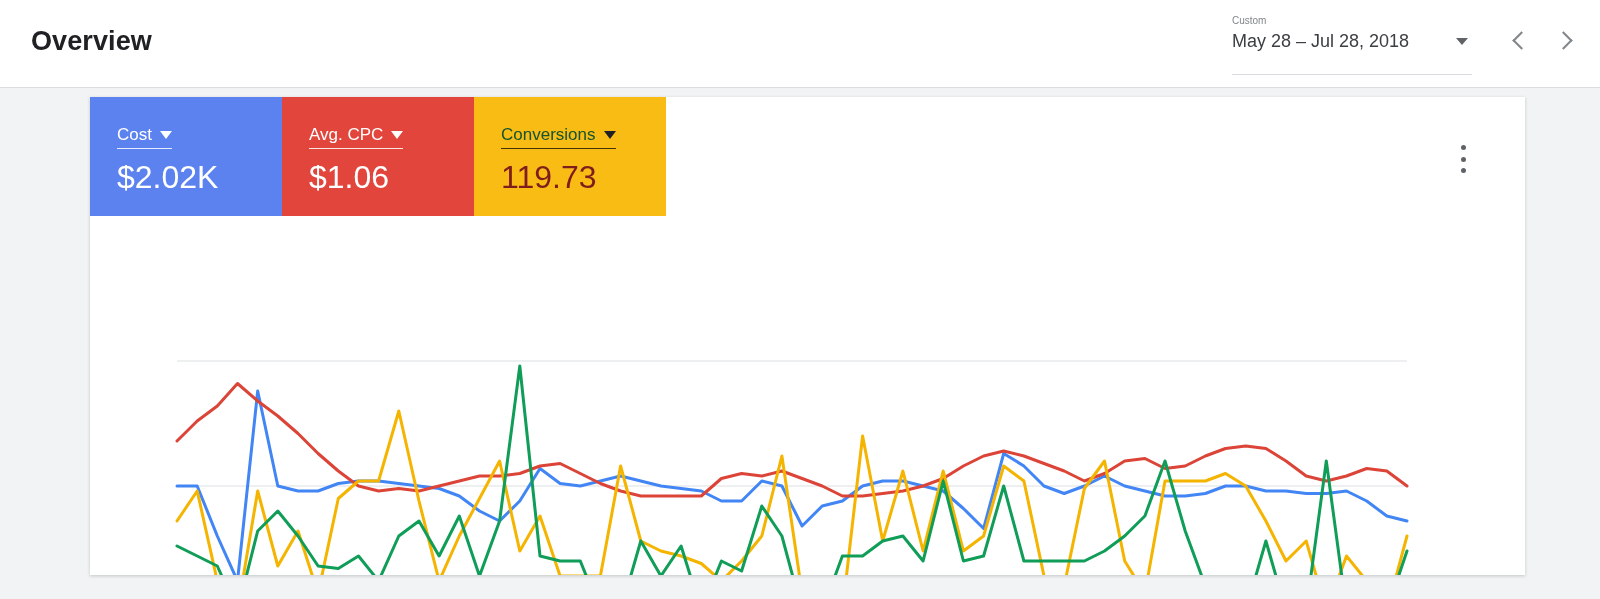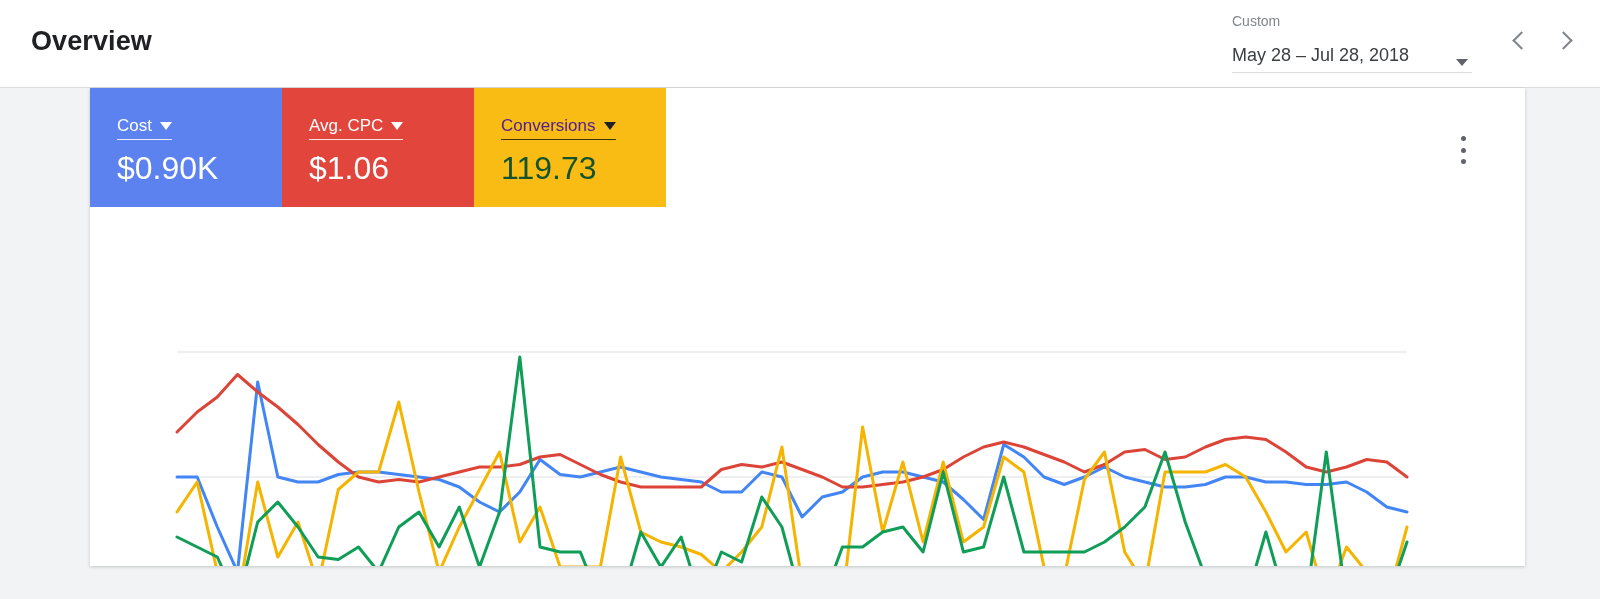--- a/index.html
+++ b/index.html
@@ -38,32 +38,32 @@
     color: #202124;
     letter-spacing: 0.1px;
   }
   .daterange {
     position: absolute;
     right: 128px;
     top: 12px;
     width: 240px;
   }
   .daterange-label {
-    font-size: 14px;
+    font-size: 10px;
     color: #80868b;
     line-height: 18px;
     height: 18px;
   }
   .daterange-row {
     display: flex;
-    align-items: flex-end;
+    align-items: center;
     justify-content: space-between;
     border-bottom: 1px solid #dadce0;
-    padding-bottom: 6px;
-    margin-top: 15px;
+    padding-bottom: 22px;
+    margin-top: 1px;
   }
   .daterange-value {
     font-size: 18px;
     color: #3c4043;
     white-space: nowrap;
   }
   .caret-down {
     width: 0; height: 0;
     border-left: 6px solid transparent;
     border-right: 6px solid transparent;
@@ -90,21 +90,21 @@
     border-top: 2px solid #80868b;
     border-right: 2px solid #80868b;
   }
   .chev.left::before { transform: rotate(-135deg); }
   .chev.right::before { transform: rotate(45deg); }
 
   
   .card {
     position: absolute;
     left: 90px;
-    top: 88px;
+    top: 97px;
     width: 1435px;
     height: 478px;
     background: #ffffff;
     box-shadow: 0 1px 3px rgba(60,64,67,0.25);
   }
 
   
   .tiles {
     position: absolute;
     left: 0; top: 0;
@@ -131,36 +131,36 @@
     gap: 8px;
     border-bottom: 1px solid rgba(255,255,255,0.85);
     padding-bottom: 3px;
   }
   .tile.conversions .tile-head { border-bottom-color: rgba(0,0,0,0.72); }
   .tile-label {
     font-size: 17px;
     color: #ffffff;
     white-space: nowrap;
   }
-  .tile.conversions .tile-label { color: #4c1d95; }
+  .tile.conversions .tile-label { color: #14532d; }
   .tile-caret {
     width: 0; height: 0;
     border-left: 6px solid transparent;
     border-right: 6px solid transparent;
     border-top: 8px solid #ffffff;
   }
   .tile.conversions .tile-caret { border-top-color: #202124; }
   .tile-value {
     position: absolute;
     top: 62px;
     font-size: 32px;
     color: #ffffff;
     white-space: nowrap;
   }
-  .tile.conversions .tile-value { color: #14532d; }
+  .tile.conversions .tile-value { color: #7f1d1d; }
 
   
   .kebab {
     position: absolute;
     right: 52px;
     top: 48px;
     width: 20px;
     height: 28px;
     display: flex;
     flex-direction: column;
@@ -211,21 +211,21 @@
   </div>
 
   <div class="card">
 
     <div class="tiles">
       <div class="tile cost">
         <div class="tile-head">
           <span class="tile-label">Cost</span>
           <span class="tile-caret"></span>
         </div>
-        <div class="tile-value">$0.90K</div>
+        <div class="tile-value">$2.02K</div>
       </div>
 
       <div class="tile avgcpc">
         <div class="tile-head">
           <span class="tile-label">Avg. CPC</span>
           <span class="tile-caret"></span>
         </div>
         <div class="tile-value">$1.06</div>
       </div>
 

